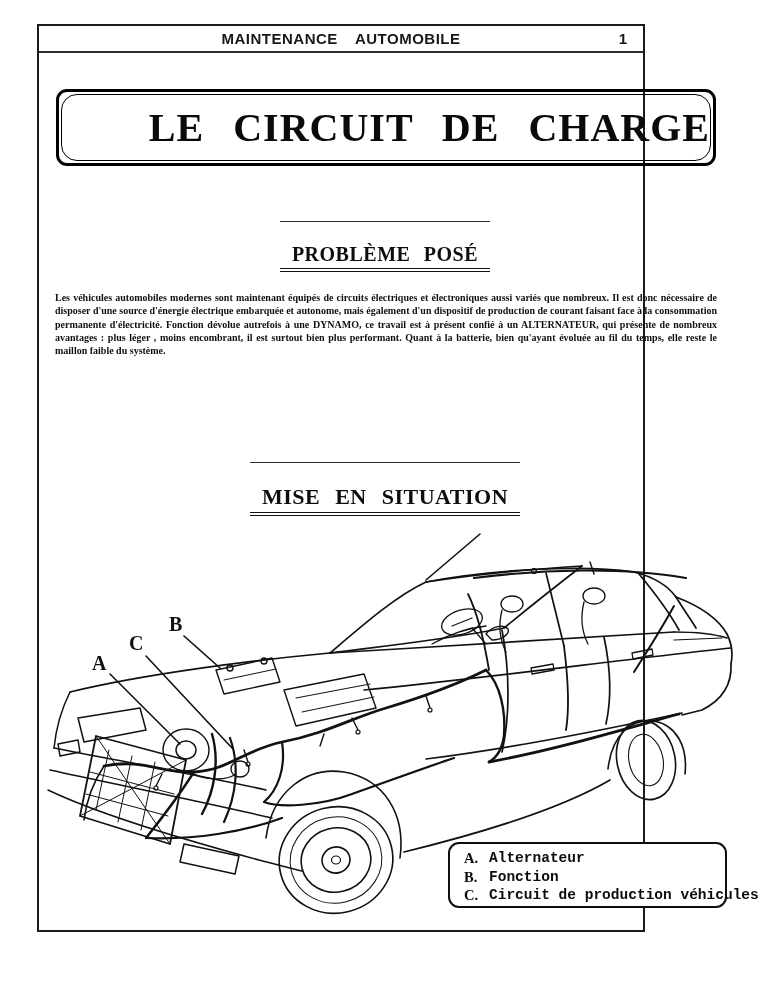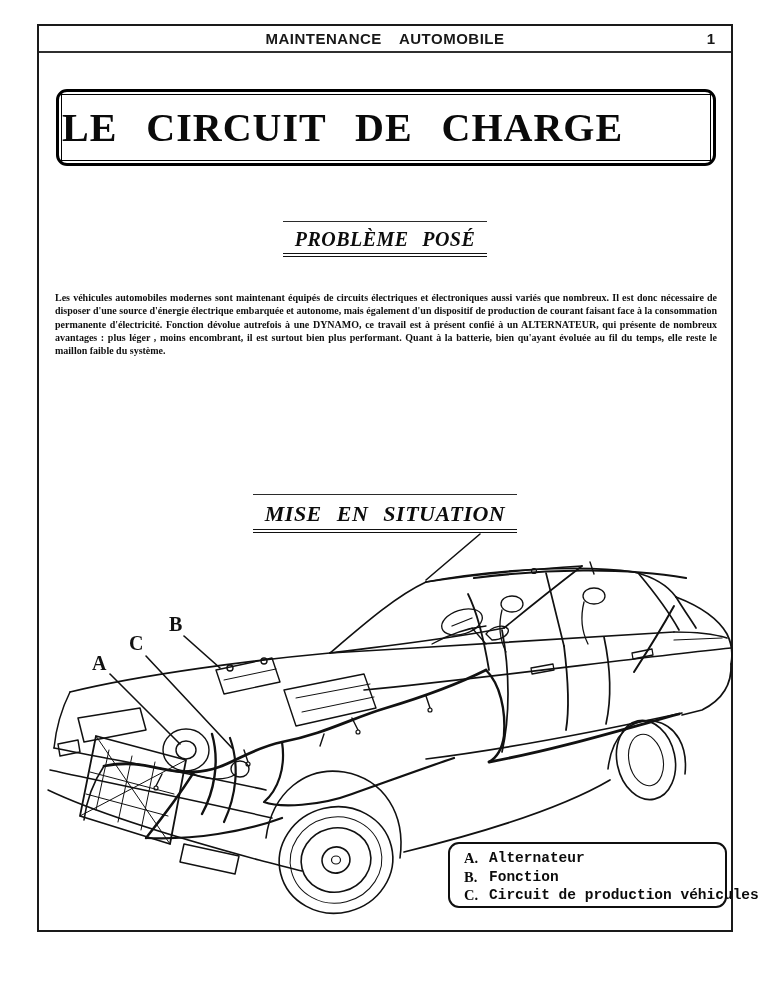--- a/index.html
+++ b/index.html
@@ -1,38 +1,38 @@
 <!DOCTYPE html>
 <html><head>
 <meta charset="utf-8">
 <style>
   html,body{margin:0;padding:0;background:#ffffff;}
   .page{position:relative;width:768px;height:994px;background:#fff;overflow:hidden;
         font-family:"Liberation Serif",serif;color:#111;}
   
-  .frame{position:absolute;left:37px;top:24px;width:696px;height:908px;
+  .frame{position:absolute;left:37px;top:24px;width:608px;height:908px;
          border:2px solid #1a1a1a;box-sizing:border-box;}
   .header-band{position:relative;height:25px;border-bottom:2px solid #2f2f2f;}
   .header-title{position:absolute;left:0;right:0;top:0;height:25px;line-height:25px;
         text-align:center;font-family:"Liberation Sans",sans-serif;font-weight:bold;
         font-size:15px;letter-spacing:.5px;word-spacing:13px;color:#181818;}
   .page-num{position:absolute;right:16px;top:0;height:25px;line-height:25px;
         font-family:"Liberation Sans",sans-serif;font-weight:bold;font-size:15px;color:#181818;}
   
   .banner-outer{position:absolute;left:56px;top:89px;width:660px;height:77px;box-sizing:border-box;
         border:3.5px solid #000;border-radius:11px;padding:2px;}
   .banner-inner{width:100%;height:100%;box-sizing:border-box;border:1.5px solid #000;
-        border-radius:0;display:flex;align-items:center;justify-content:flex-start;}
+        border-radius:16px;display:flex;align-items:center;justify-content:flex-end;}
   .banner-text{font-weight:bold;font-size:40px;letter-spacing:1px;word-spacing:18px;color:#0a0a0a;}
   
   .hwrap{position:absolute;left:37px;width:696px;text-align:center;}
   .hw1{top:221px;}
-  .hw2{top:494px;}
+  .hw2{top:462px;}
   .hcap{display:inline-block;border-top:1.5px solid #2b2b2b;border-bottom:4.5px double #111;
-        padding:6px 12px 2px 12px;font-weight:bold;color:#0d0d0d;font-style:italic;}
+        padding:21px 12px 2px 12px;font-weight:bold;color:#0d0d0d;}
   .hw1 .hcap{font-size:20px;word-spacing:8px;letter-spacing:.5px;}
   .hw2 .hcap{font-size:22px;word-spacing:9px;letter-spacing:.5px;}
   
   .para{position:absolute;left:55px;top:291px;width:662px;text-align:justify;
         font-weight:bold;font-size:10px;line-height:1.33;color:#101010;}
   
   .figure{position:absolute;left:34px;top:522px;width:700px;height:412px;}
   .figure svg{display:block;}
   
   .legend{position:absolute;left:448px;top:842px;width:279px;height:66px;box-sizing:border-box;

